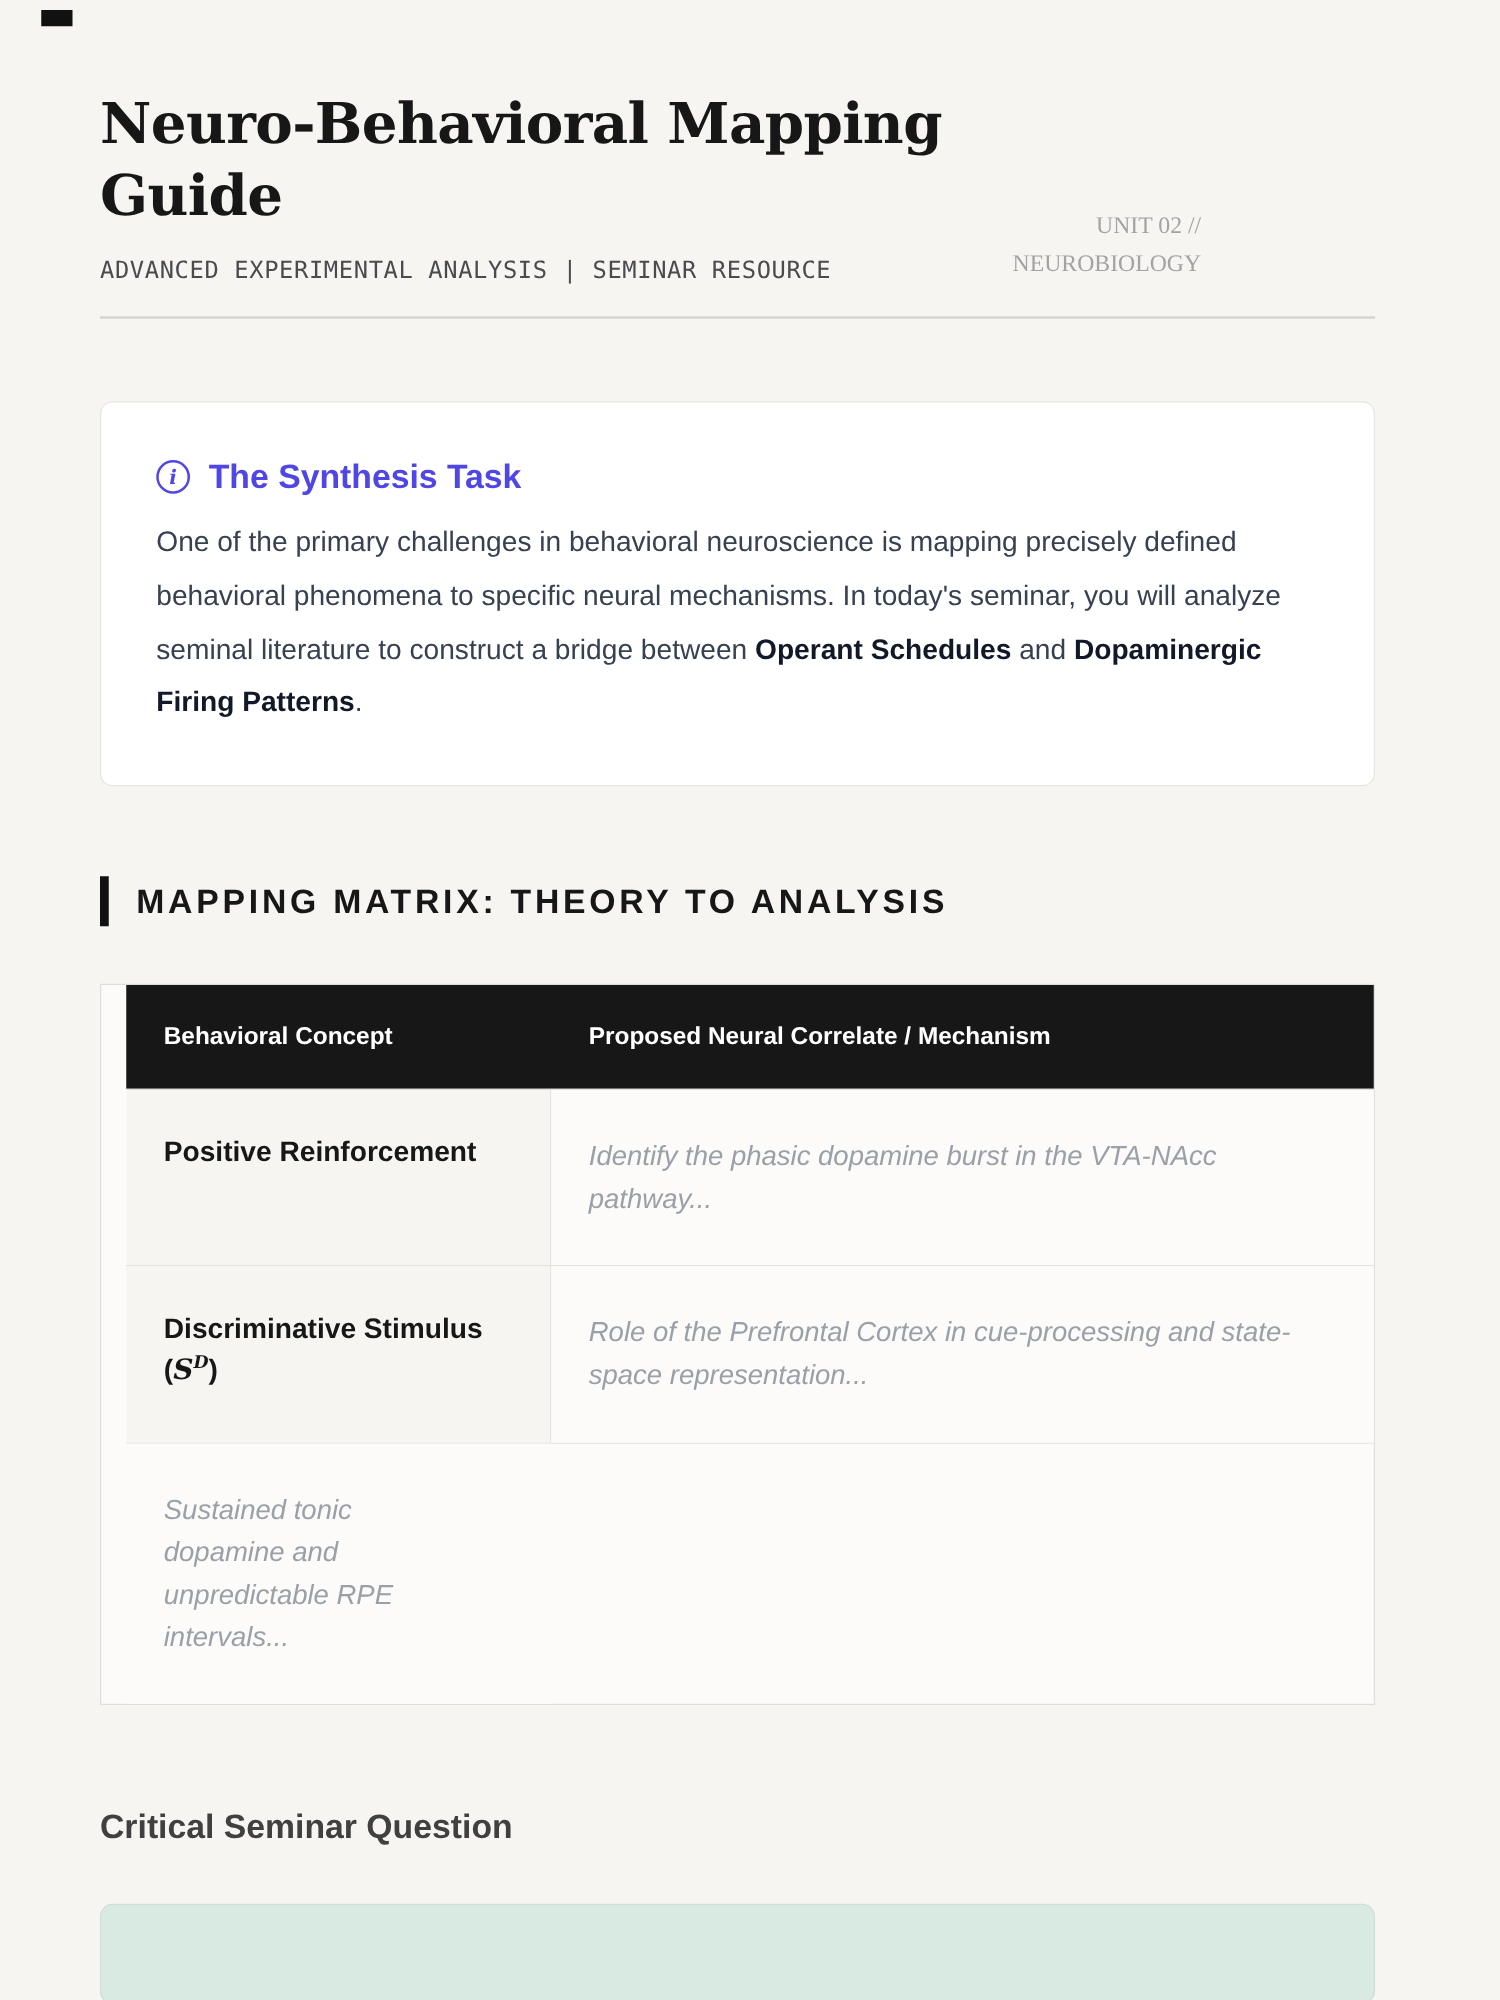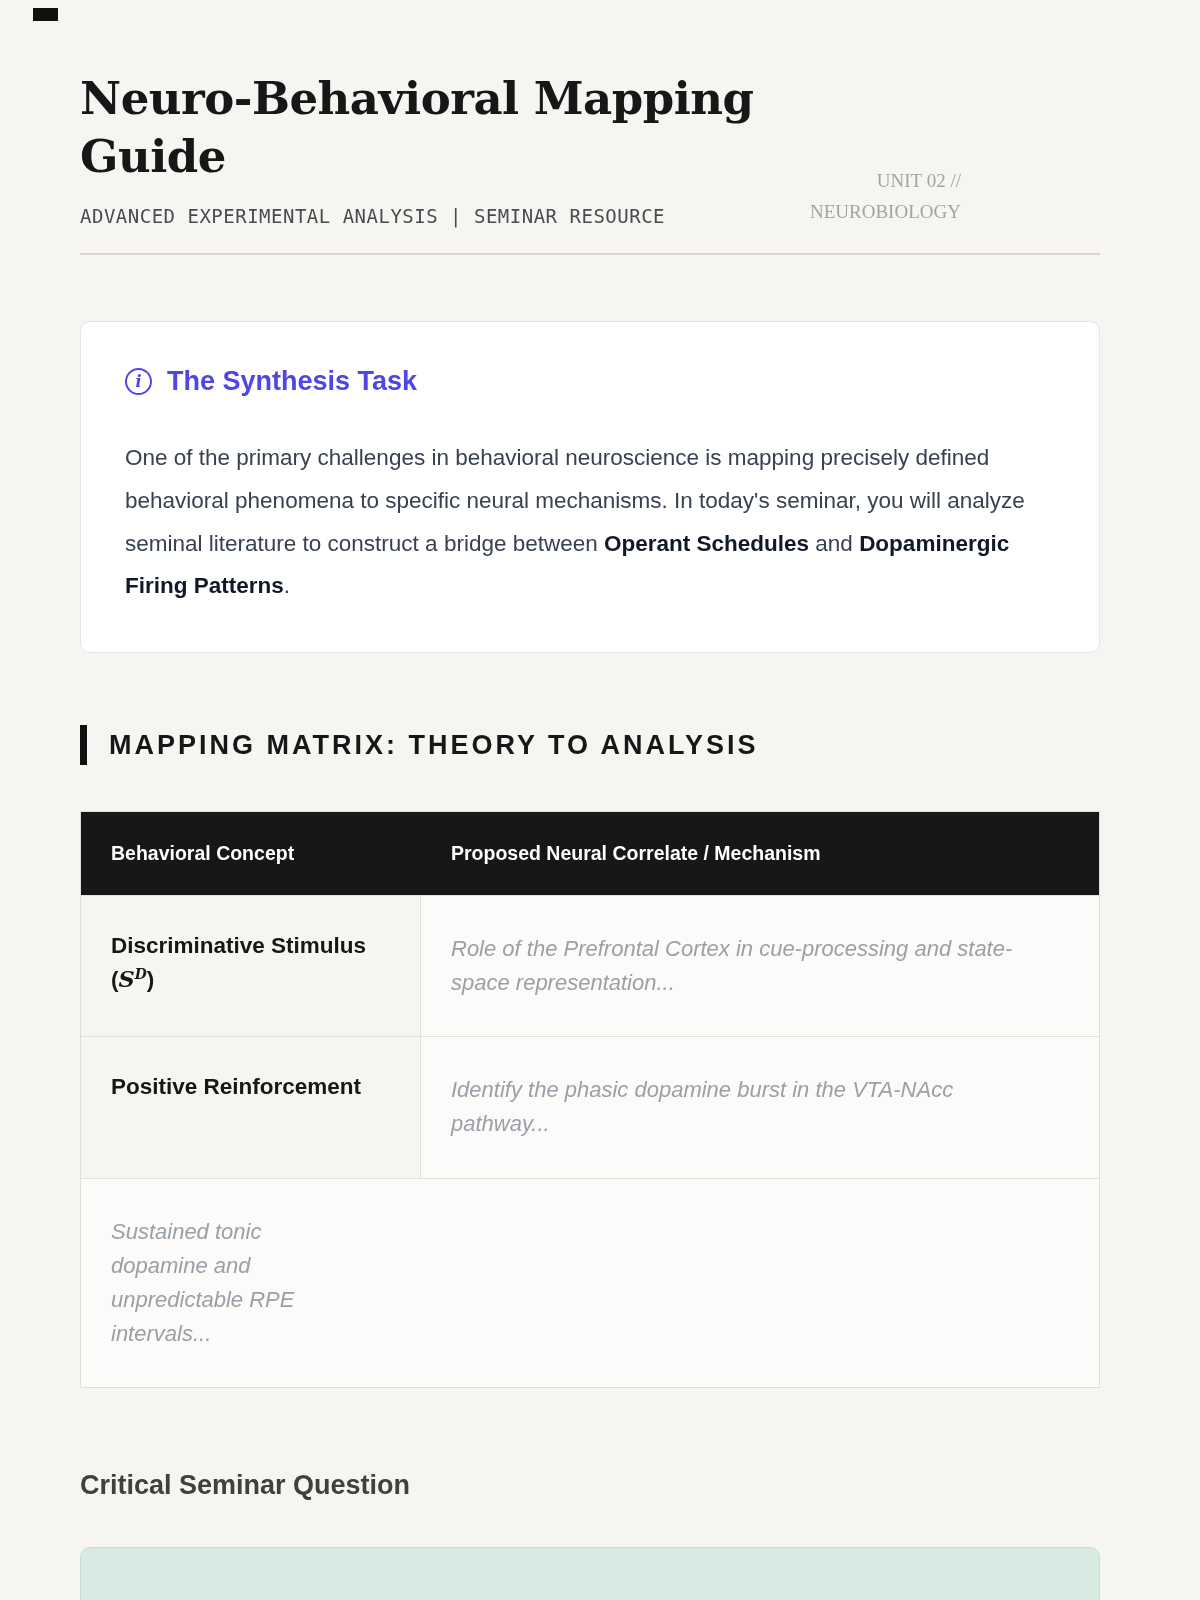--- a/index.html
+++ b/index.html
@@ -57,37 +57,37 @@
     color: #4f46e5; font-size: 27px; font-weight: bold;
   }
   .info-icon {
     width: 27px; height: 27px; flex: 0 0 27px;
     border: 2.5px solid #4f46e5; border-radius: 50%;
     display: flex; align-items: center; justify-content: center;
     font-family: "DejaVu Serif", serif;
     font-size: 16px; font-weight: bold; font-style: italic;
   }
   .card-body {
-    margin-top: 40px;
+    margin-top: 16px;
     font-size: 22.5px;
     line-height: 1.9;
     color: #374151;
     max-width: 960px;
   }
   .card-body b { color: #111827; }
 
   
   .section-heading { margin-top: 72px; display: flex; align-items: center; gap: 22px; }
   .section-bar { width: 7px; height: 40px; background: #111; }
   .section-title {
     font-size: 27px; font-weight: bold; letter-spacing: 3px; color: #171717;
   }
 
   
-  .matrix { margin-top: 46px; border: 1px solid #e0ded8; background: #fcfbf9; }
+  .matrix { margin-top: 46px; border: 1px solid #e0ded8; background: #fcfbf9; padding-left: 20px; }
   .matrix-head {
     display: grid; grid-template-columns: 340px 1fr;
     background: #171717; color: #ffffff;
   }
   .th { padding: 30px 30px; font-size: 19.5px; font-weight: bold; }
   .matrix-row {
     display: grid; grid-template-columns: 340px 1fr;
     border-top: 1px solid #e3e1db;
   }
   .matrix-row:first-of-type { border-top: none; }
@@ -154,27 +154,27 @@
     <div class="section-title">MAPPING MATRIX: THEORY TO ANALYSIS</div>
   </div>
 
   <div class="matrix">
     <div class="matrix-head">
       <div class="th">Behavioral Concept</div>
       <div class="th">Proposed Neural Correlate / Mechanism</div>
     </div>
 
     <div class="matrix-row">
-      <div class="cell-concept"><span>Discriminative Stimulus (</span><span class="sym">S</span><sup>D</sup><span>)</span></div>
-      <div class="cell-mech">Role of the Prefrontal Cortex in cue-processing and state-space representation...</div>
+      <div class="cell-concept">Positive Reinforcement</div>
+      <div class="cell-mech">Identify the phasic dopamine burst in the VTA-NAcc pathway...</div>
     </div>
 
     <div class="matrix-row">
-      <div class="cell-concept">Positive Reinforcement</div>
-      <div class="cell-mech">Identify the phasic dopamine burst in the VTA-NAcc pathway...</div>
+      <div class="cell-concept"><span>Discriminative Stimulus (</span><span class="sym">S</span><sup>D</sup><span>)</span></div>
+      <div class="cell-mech">Role of the Prefrontal Cortex in cue-processing and state-space representation...</div>
     </div>
 
     <div class="matrix-row">
       <div class="cell-mech">Sustained tonic dopamine and unpredictable RPE intervals...</div>
     </div>
 
   </div>
 
   <h2 class="question-heading">Critical Seminar Question</h2>
   <div class="question-card"></div>

